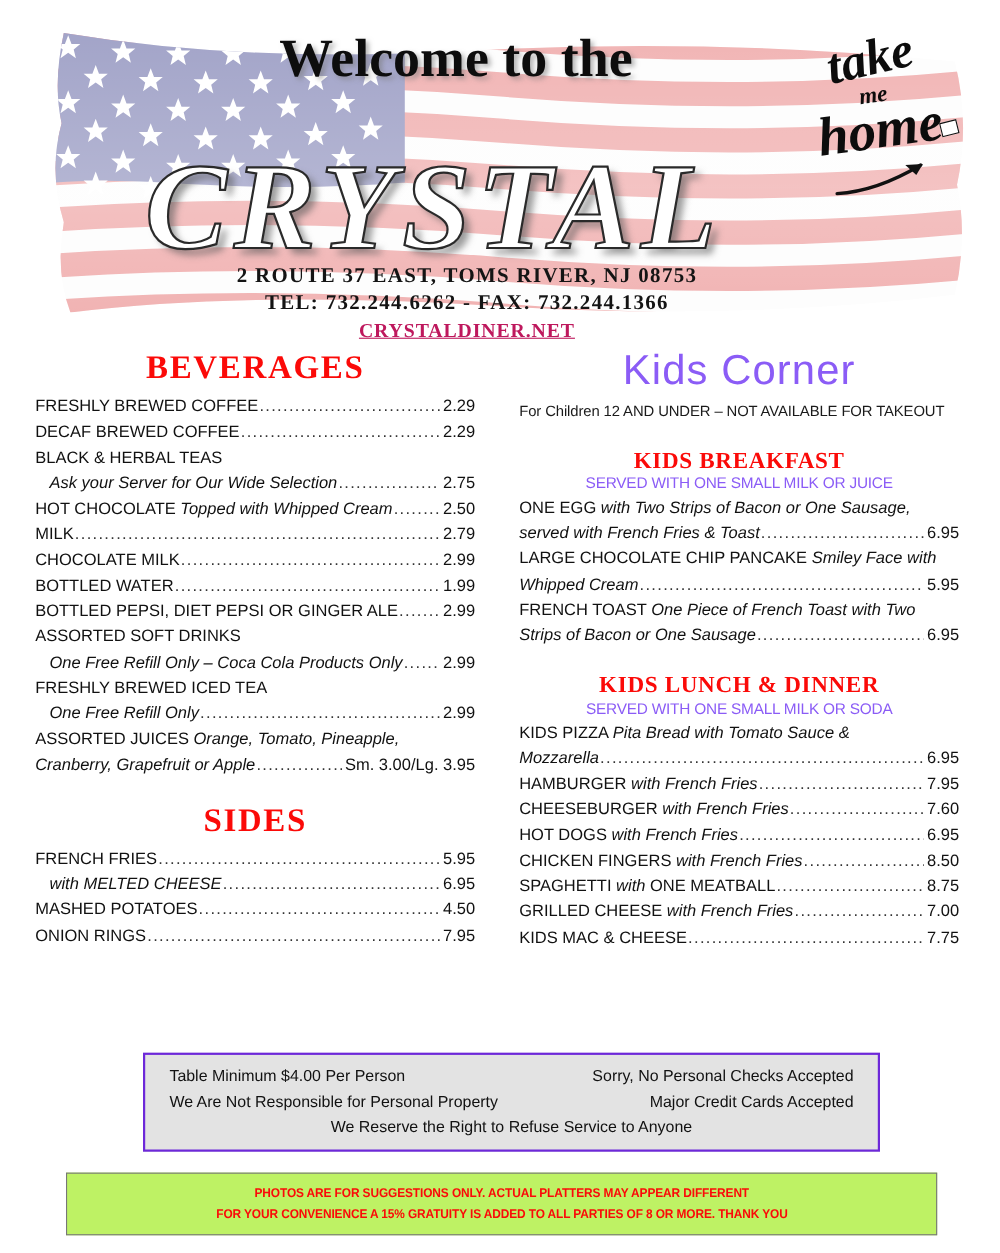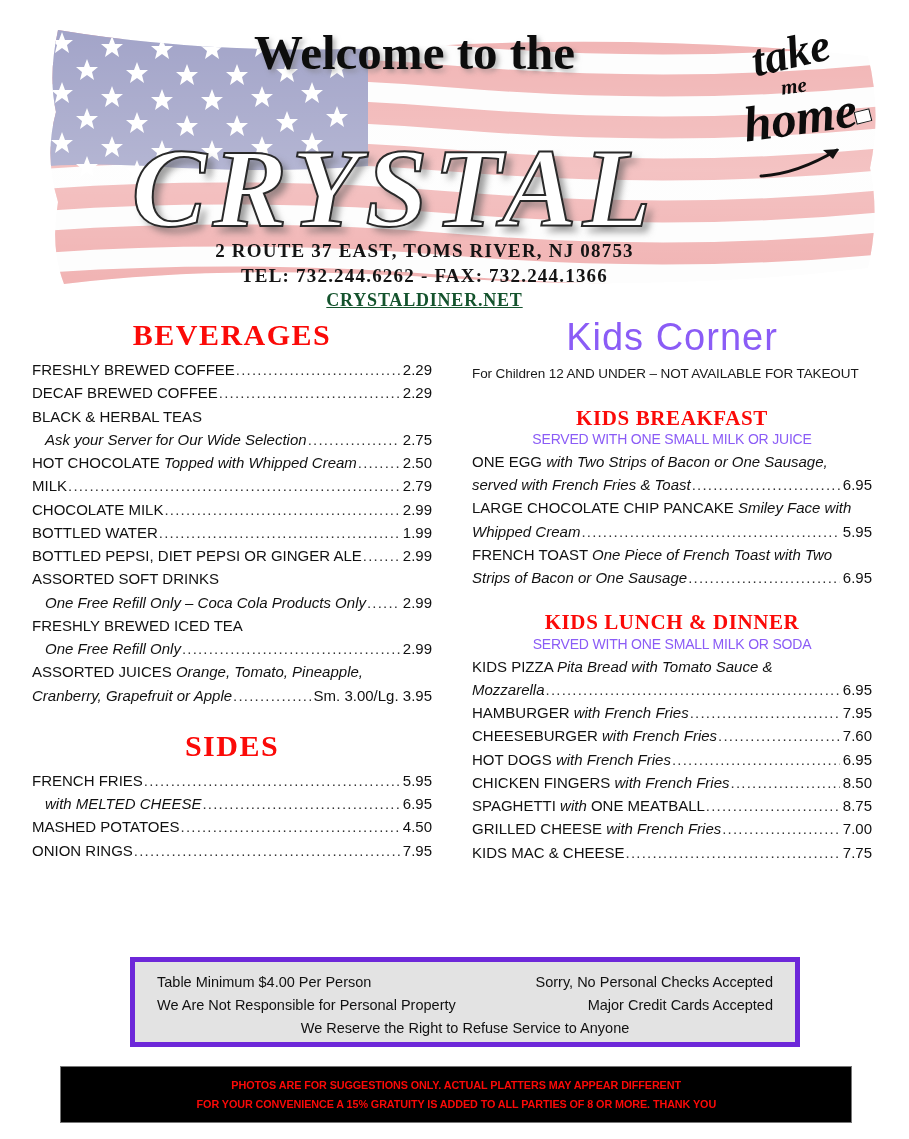--- a/index.html
+++ b/index.html
@@ -79,21 +79,21 @@
     font-size: 19px;
     letter-spacing: 1.2px;
     color: #141414;
     line-height: 1.32;
   }
   .web-line {
     font-family: "Liberation Serif", serif;
     font-weight: bold;
     font-size: 18px;
     letter-spacing: 0.8px;
-    color: #14532d;
+    color: #be185d;
     text-decoration: underline;
     line-height: 1.35;
     cursor: pointer;
   }
 
   
   .takehome {
     position: absolute;
     right: 34px;
     top: 22px;
@@ -225,21 +225,21 @@
   .gap-md { height: 22px; }
 
   
   .notice-box {
     position: absolute;
     left: 130px;
     top: 957px;
     width: 670px;
     height: 90px;
     background: #e3e3e3;
-    border: 5px solid #6d28d9;
+    border: 2px solid #6d28d9;
     padding: 9px 22px 0 22px;
   }
   .nb-row {
     display: flex;
     justify-content: space-between;
     font-size: 14.5px;
     line-height: 1.6;
     color: #111;
   }
   .nb-row .l { text-align: left; }
@@ -250,21 +250,21 @@
     line-height: 1.6;
     color: #111;
   }
 
   .footer-box {
     position: absolute;
     left: 60px;
     top: 1066px;
     width: 792px;
     height: 57px;
-    background: #000000;
+    background: #bef264;
     border: 1.5px solid #777;
     display: flex;
     flex-direction: column;
     align-items: center;
     justify-content: center;
   }
   .fb-line {
     color: #fb0a08;
     font-size: 11.5px;
     font-weight: bold;

